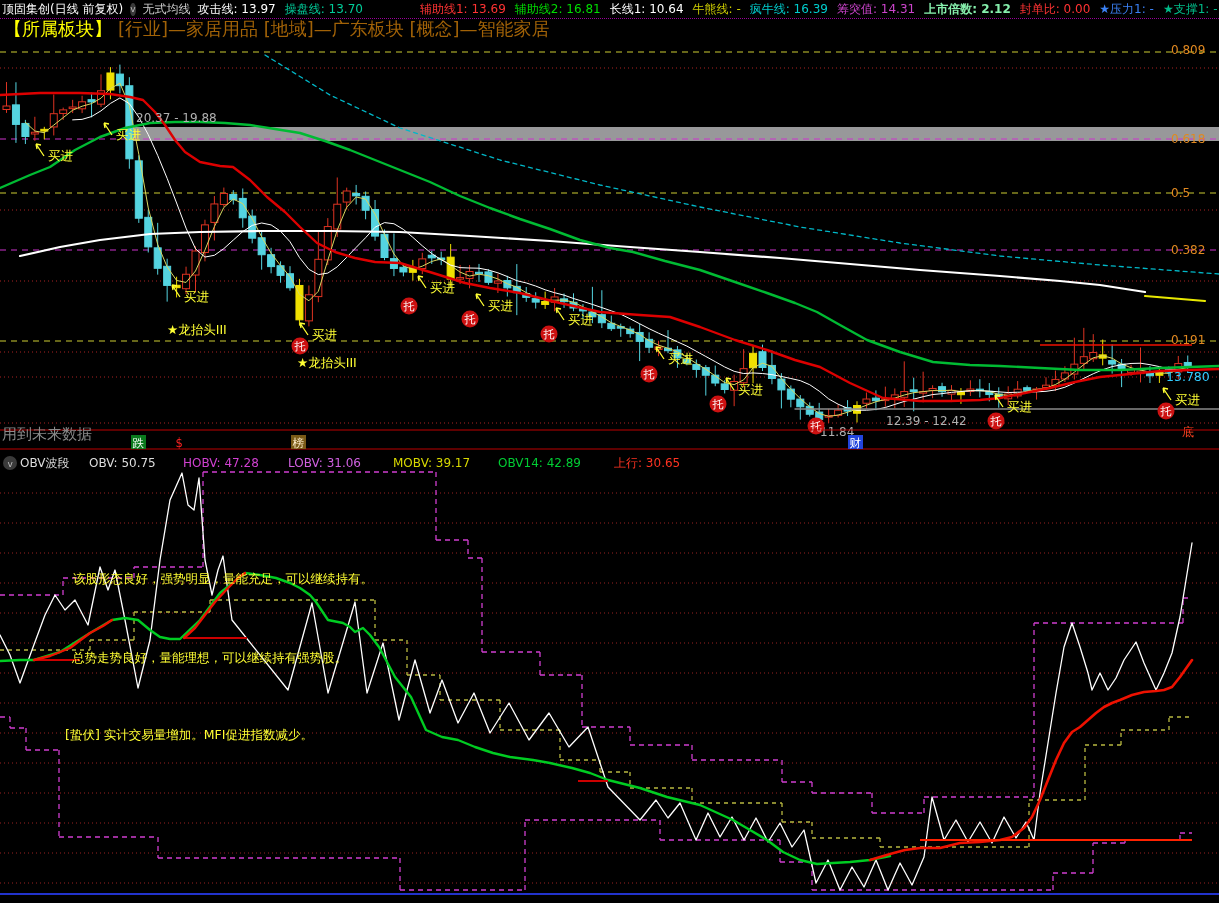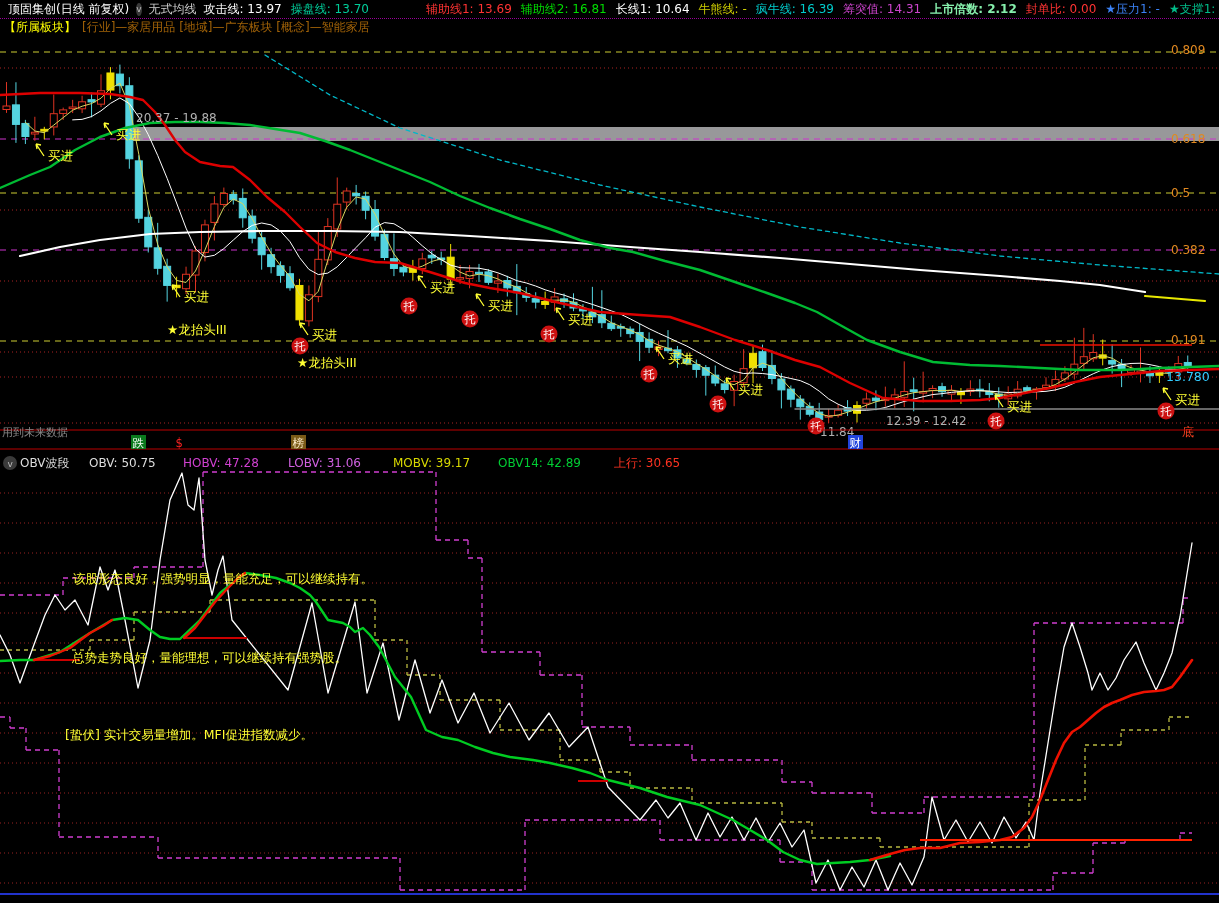--- a/index.html
+++ b/index.html
@@ -1,27 +1,27 @@
 <!DOCTYPE html>
 <html><head>
 <meta charset="utf-8">
 <style>
   html,body{margin:0;padding:0;background:#000;}
   #app{position:relative;width:1219px;height:903px;background:#000;overflow:hidden;
        font-family:"DejaVu Sans","Liberation Sans",sans-serif;}
   .row1{position:absolute;left:0;top:0;width:1219px;height:19px;display:flex;align-items:center;
-        gap:7px;padding-left:8px;box-sizing:border-box;border-bottom:1px dotted #990099;
+        gap:7px;padding-left:2px;box-sizing:border-box;border-bottom:1px dotted #990099;
         font-size:12px;white-space:nowrap;overflow:hidden;}
-  .row2{position:absolute;left:0;top:19px;width:1219px;height:19px;display:flex;
-        gap:6px;padding-left:4px;box-sizing:border-box;font-size:12px;white-space:nowrap;}
+  .row2{position:absolute;left:0;top:19px;width:1219px;height:19px;display:flex;align-items:center;
+        gap:6px;padding-left:4px;box-sizing:border-box;font-size:18px;white-space:nowrap;}
   .itm{display:inline-flex;gap:2px;}
   .chev{width:13px;height:13px;border-radius:50%;background:#3a3a3a;color:#bbb;font-size:9px;
         display:inline-flex;align-items:center;justify-content:center;}
   svg{position:absolute;left:0;}
-  #note-future{position:absolute;left:2px;top:425px;color:#8a8a8a;font-size:11px;z-index:5;}
+  #note-future{position:absolute;left:2px;top:425px;color:#8a8a8a;font-size:15px;z-index:5;}
 </style>
 </head>
 <body>
 
 <div id="app">
   <div class="row1">
     <span id="stock-title" style="color:#fff;">顶固集创(日线 前复权)</span>
     <span class="chev">v</span>
     <span style="color:#ccc;">无式均线</span>
     <span id="row1-items" style="display:inline-flex;gap:9px;">

